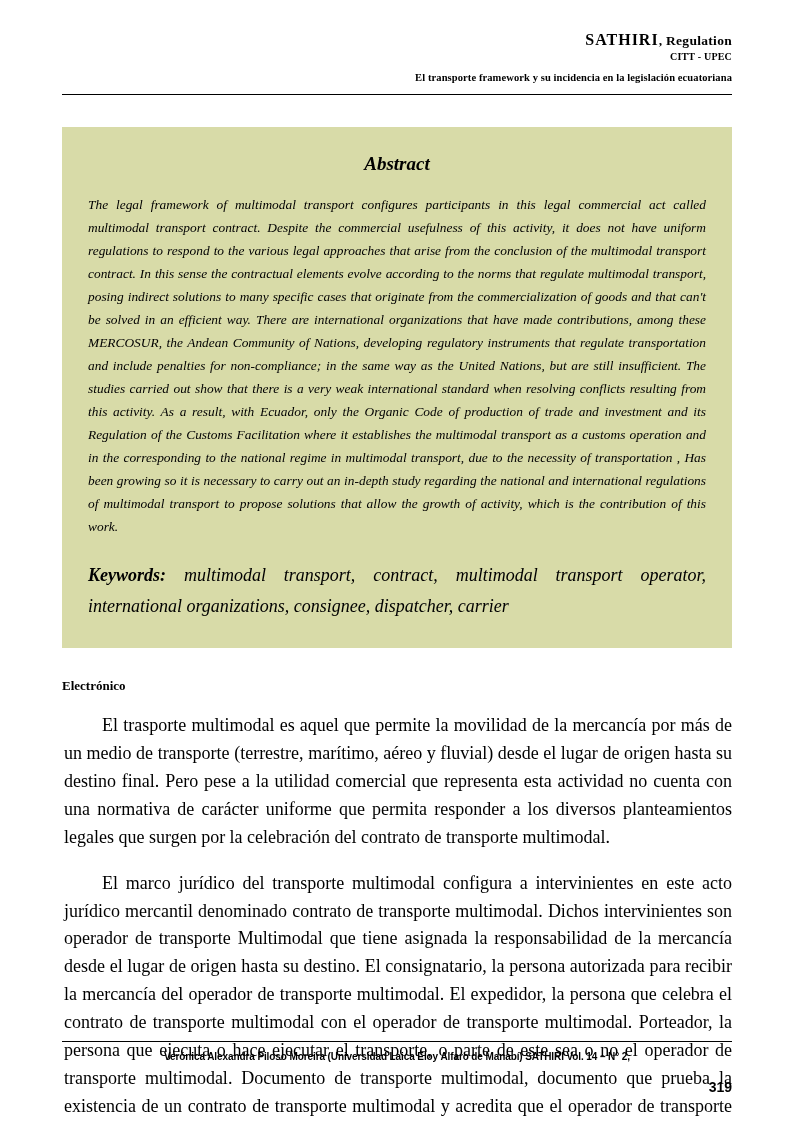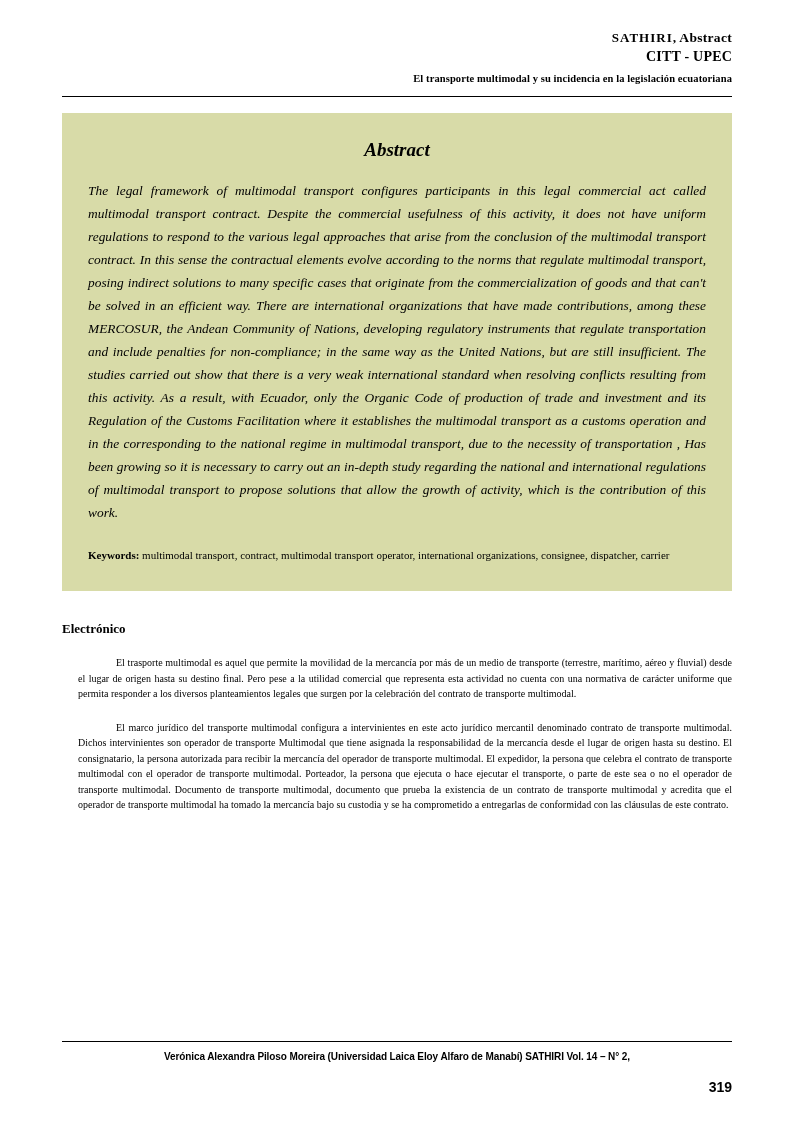--- a/index.html
+++ b/index.html
@@ -28,84 +28,85 @@
     text-align: right;
     line-height: 1.25;
   }
   .header .journal {
     font-family: "Liberation Serif", serif;
     font-weight: bold;
     font-size: 13.5px;
     letter-spacing: 0.3px;
   }
   .header .journal .sathiri {
-    font-size: 13px;
+    font-size: 16px;
     letter-spacing: 1px;
   }
   .header .unit {
     font-weight: bold;
-    font-size: 14px;
+    font-size: 10px;
     letter-spacing: 0.2px;
     margin-top: 1px;
   }
   .header .article-title {
     font-weight: bold;
     font-size: 10.5px;
     margin-top: 7px;
     letter-spacing: 0.1px;
   }
   .header-rule {
     border: none;
     border-top: 1.6px solid #000;
     margin: 10px 0 0 0;
   }
 
   
   .abstract-box {
-    margin-top: 16px;
+    margin-top: 32px;
     background: #d8dba8;
     padding: 22px 26px 26px 26px;
     box-sizing: border-box;
   }
   .abstract-title {
     text-align: center;
     font-style: italic;
     font-weight: bold;
     font-size: 19px;
     margin: 4px 0 18px 0;
   }
   .abstract-body {
     font-style: italic;
     font-size: 13.4px;
     line-height: 1.72;
     text-align: justify;
     margin: 0;
   }
   .keywords {
-    font-size: 11px;
+    font-style: italic;
+    font-size: 18px;
     line-height: 1.72;
     text-align: justify;
     margin: 22px 0 0 0;
   }
   .keywords .kw-label {
     font-weight: bold;
   }
 
   
   .section-heading {
     font-weight: bold;
     font-size: 13px;
     margin: 30px 0 0 0;
   }
   .para {
-    font-size: 10px;
+    font-size: 18px;
     line-height: 1.55;
     text-align: justify;
     text-indent: 38px;
-    margin: 18px 0 0 16px;
+    margin: 18px 0 0 2px;
   }
 
   
   .footer {
     position: absolute;
     left: 62px;
     right: 62px;
     bottom: 28px;
   }
   .footer-rule {
@@ -128,23 +129,23 @@
     font-size: 14px;
     margin-top: 14px;
   }
 </style>
 </head>
 <body>
 
 <div class="page">
 
   <div class="header">
-    <div class="journal"><span class="sathiri">SATHIRI</span><span>, Abstract</span></div>
+    <div class="journal"><span class="sathiri">SATHIRI</span><span>, Regulation</span></div>
     <div class="unit">CITT - UPEC</div>
-    <div class="article-title">El transporte multimodal y su incidencia en la legislación ecuatoriana</div>
+    <div class="article-title">El transporte framework y su incidencia en la legislación ecuatoriana</div>
   </div>
   <hr class="header-rule">
 
   <div class="abstract-box">
     <div class="abstract-title">Abstract</div>
     <p class="abstract-body">The legal framework of multimodal transport configures participants in this legal commercial act called multimodal transport contract. Despite the commercial usefulness of this activity, it does not have uniform regulations to respond to the various legal approaches that arise from the conclusion of the multimodal transport contract. In this sense the contractual elements evolve according to the norms that regulate multimodal transport, posing indirect solutions to many specific cases that originate from the commercialization of goods and that can't be solved in an efficient way. There are international organizations that have made contributions, among these MERCOSUR, the Andean Community of Nations, developing regulatory instruments that regulate transportation and include penalties for non-compliance; in the same way as the United Nations, but are still insufficient. The studies carried out show that there is a very weak international standard when resolving conflicts resulting from this activity. As a result, with Ecuador, only the Organic Code of production of trade and investment and its Regulation of the Customs Facilitation where it establishes the multimodal transport as a customs operation and in the corresponding to the national regime in multimodal transport, due to the necessity of transportation , Has been growing so it is necessary to carry out an in-depth study regarding the national and international regulations of multimodal transport to propose solutions that allow the growth of activity, which is the contribution of this work.</p>
     <p class="keywords"><span class="kw-label">Keywords:</span><span> multimodal transport, contract, multimodal transport operator, international organizations, consignee, dispatcher, carrier</span></p>
   </div>
 
   <h2 class="section-heading">Electrónico</h2>

